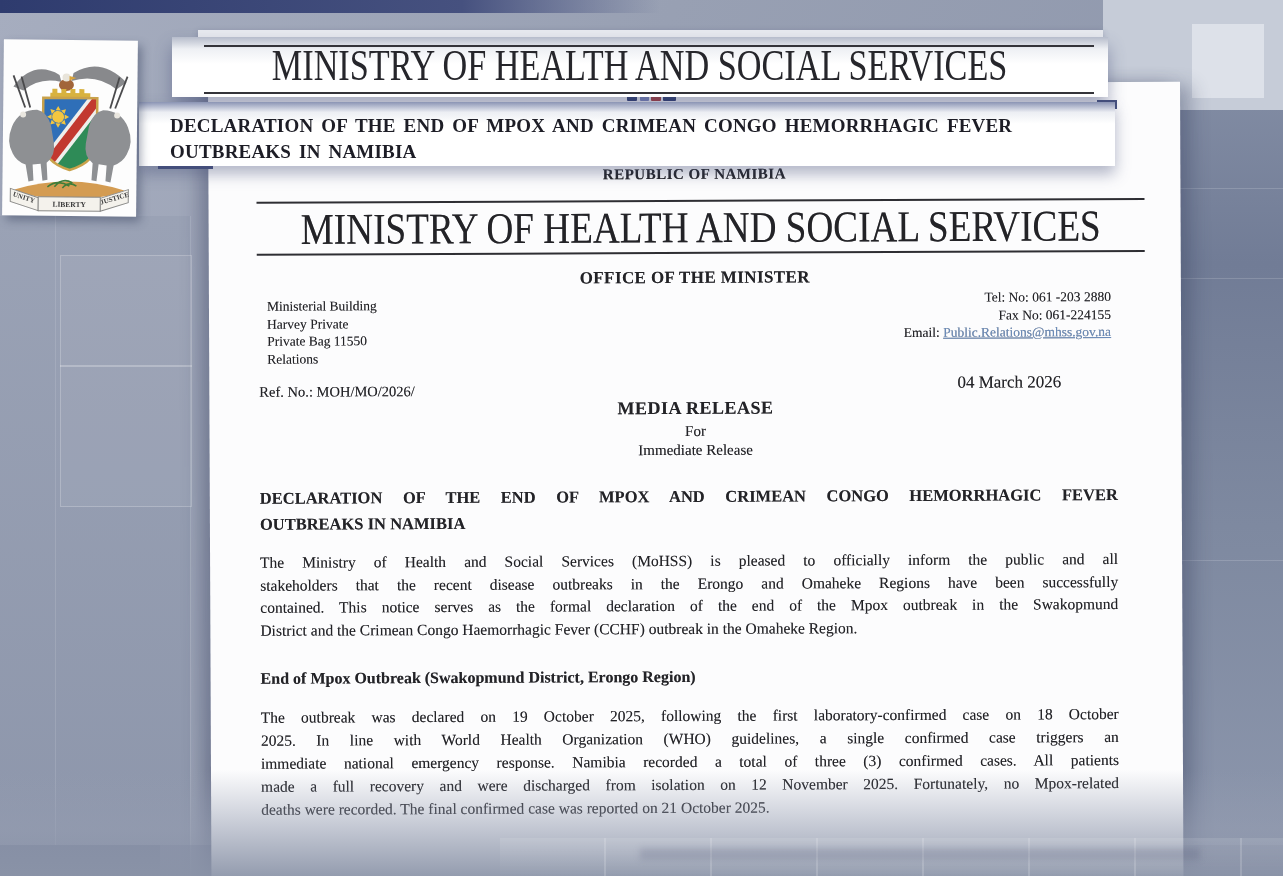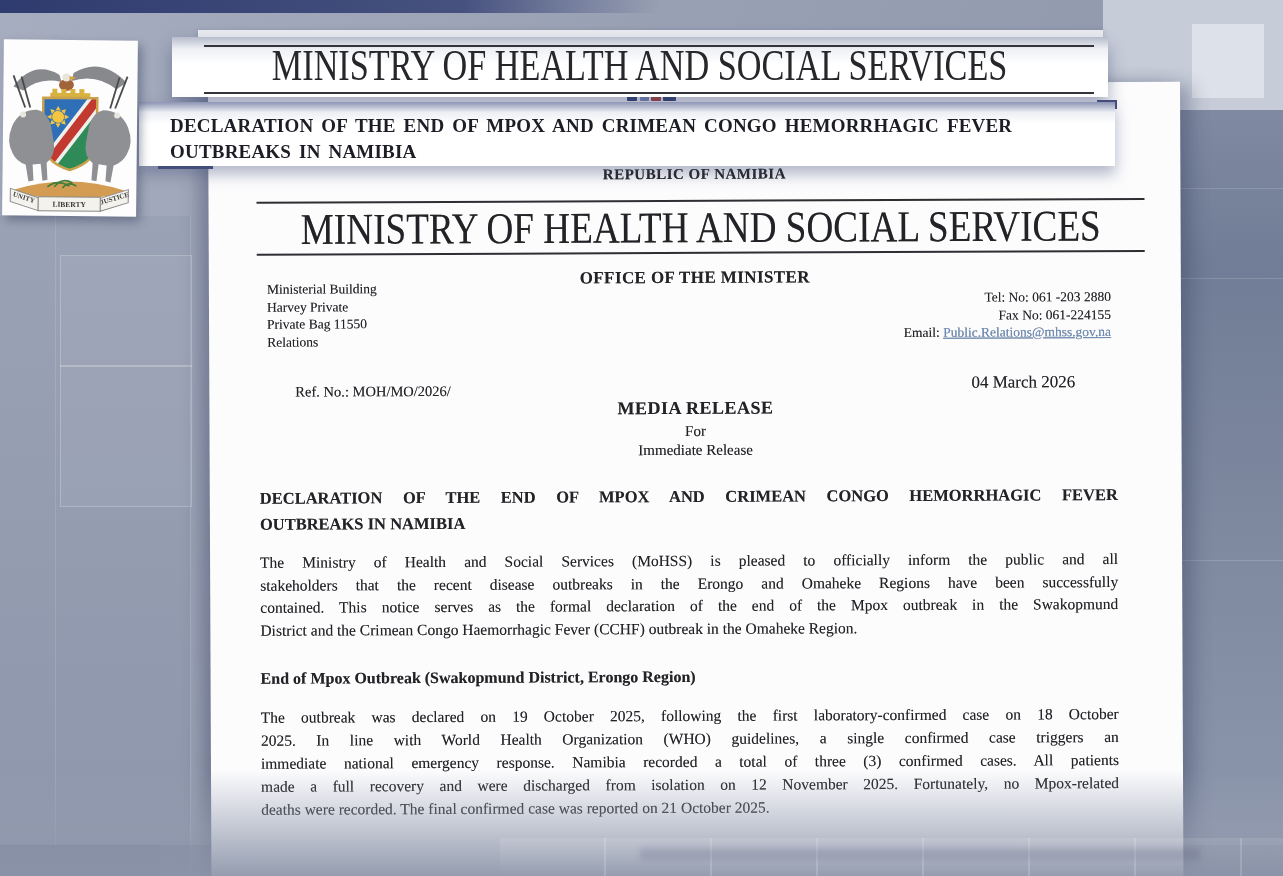--- a/index.html
+++ b/index.html
@@ -28,25 +28,25 @@
   .page *{text-shadow:0 0 0.5px rgba(25,25,30,0.45);}
   .doc-republic{top:82px;left:0;width:100%;text-align:center;font-weight:bold;
     font-size:15px;letter-spacing:0.5px;}
   .doc-ministry{left:48px;right:36px;top:116px;border-top:2px solid #2e2e33;
     border-bottom:2px solid #2e2e33;padding:0;text-align:center;height:50px;
     display:flex;align-items:center;justify-content:center;overflow:visible;}
   .doc-ministry span{display:inline-block;font-size:40px;white-space:nowrap;
     transform:scale(0.93,1.1);letter-spacing:0;}
   .doc-office{top:184px;left:0;width:100%;text-align:center;font-weight:bold;
     font-size:17px;letter-spacing:0.4px;}
-  .doc-address{left:58px;top:195px;font-size:13.5px;line-height:17.5px;}
+  .doc-address{left:58px;top:212px;font-size:13.5px;line-height:17.5px;}
   .doc-contact{right:70px;top:206px;text-align:right;font-size:13.5px;line-height:17.5px;}
   .email-link{color:#6b8cba;text-decoration:underline;cursor:pointer;}
-  .doc-ref{left:50px;top:298px;font-size:14.5px;margin-left:36px;}
-  .doc-date{right:106px;top:290px;font-size:17px;}
+  .doc-ref{left:50px;top:298px;font-size:14.5px;}
+  .doc-date{right:120px;top:290px;font-size:17px;}
   .doc-release{top:314px;left:0;width:100%;text-align:center;}
   .doc-release .t1{font-weight:bold;font-size:18px;letter-spacing:0.5px;}
   .doc-release .t2{font-size:15px;margin-top:4px;}
   .doc-release .t3{font-size:15px;margin-top:2px;}
   .jlines > div{text-align:justify;text-align-last:justify;}
   .jlines > div:last-child{text-align-last:left;}
   .doc-headline{left:50px;width:858px;top:400px;font-weight:bold;font-size:16.5px;
     line-height:26px;}
   .doc-para1{left:50px;width:858px;top:466px;font-size:15.5px;line-height:22.6px;}
   .doc-section{left:50px;top:584px;font-weight:bold;font-size:16px;}

